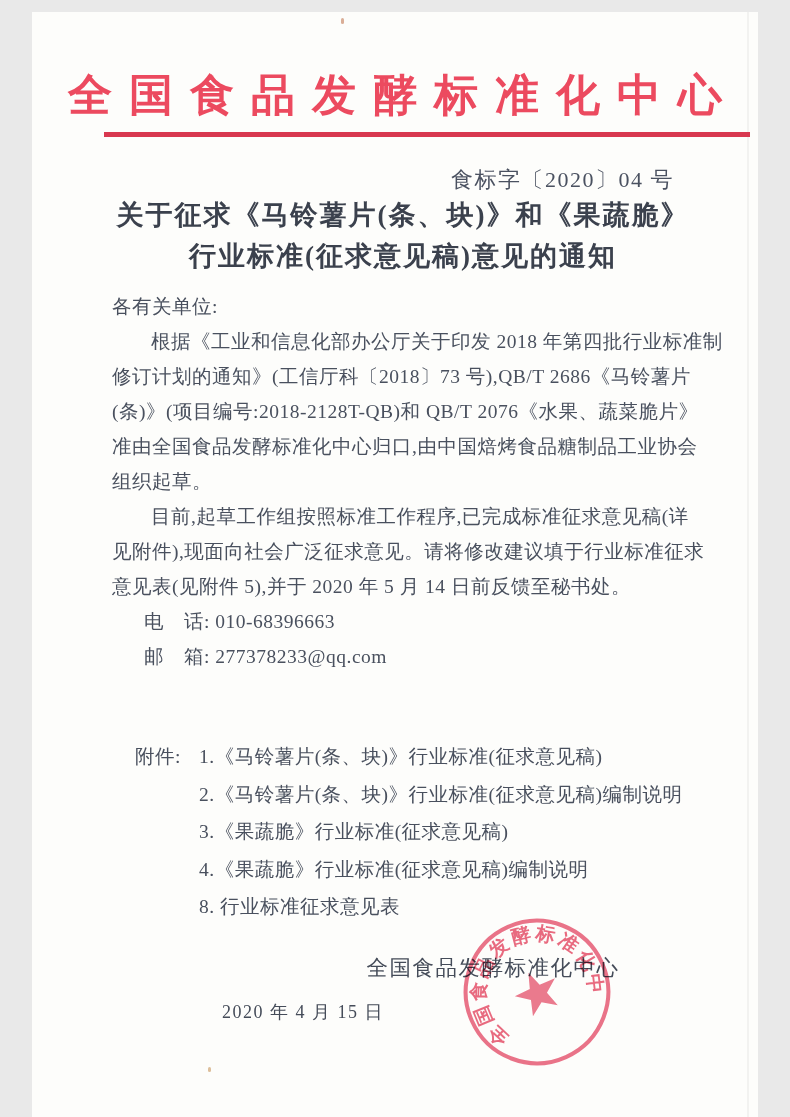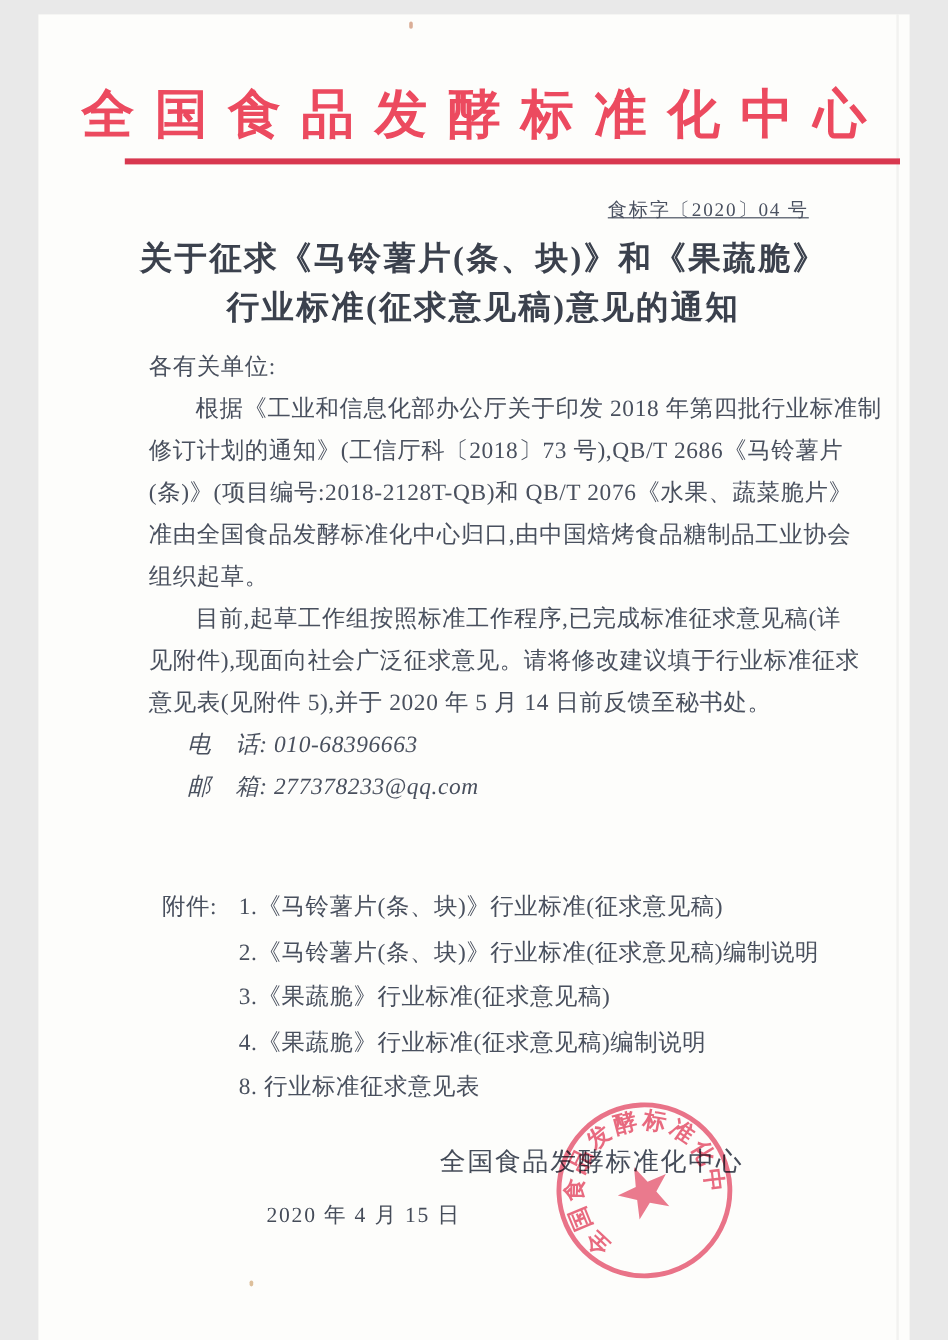--- a/index.html
+++ b/index.html
@@ -31,37 +31,37 @@
     font-size:44px; font-weight:bold;
     letter-spacing:17px; text-indent:17px;
     color:#ec4a5f;
   }
   .rule {
     position:absolute; top:120px; left:72px; width:646px; height:5px;
     background:#d8384f;
   }
   .doc-no {
     position:absolute; top:153px; right:84px;
-    font-size:16px; letter-spacing:1.5px; color:#4a5160;text-decoration:underline;
+    font-size:22px; letter-spacing:1.5px; color:#4a5160;
   }
   .doc-title {
     position:absolute; top:183px; left:50px; right:34px;
     text-align:center;
     font-size:27px; font-weight:bold; letter-spacing:2px;
     line-height:41px; color:#3b414d;
   }
   .body-block {
-    position:absolute; top:277px; left:92px; width:640px;
+    position:absolute; top:277px; left:80px; width:640px;
     font-size:19.5px; line-height:35px;
     letter-spacing:0.5px;
     white-space:nowrap;
   }
   .line { height:35px; }
   .indent { text-indent:2em; }
-  .contact { padding-left:32px;font-style:italic; }
+  .contact { padding-left:32px; }
   .attachments {
     position:absolute; top:726px; left:103px;
     font-size:19.5px; line-height:37.5px;
     letter-spacing:0.5px; white-space:nowrap;
   }
   .att-row { display:flex; }
   .att-label { width:64px; flex:0 0 auto; }
   .att-item.cont { margin-left:64px; }
   .sig-org {
     position:absolute; top:941px; left:196px; right:0;

